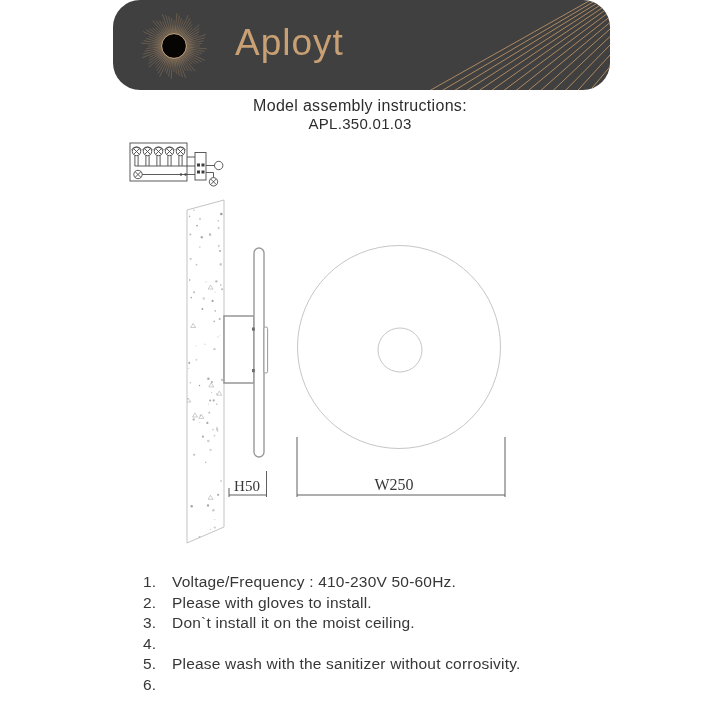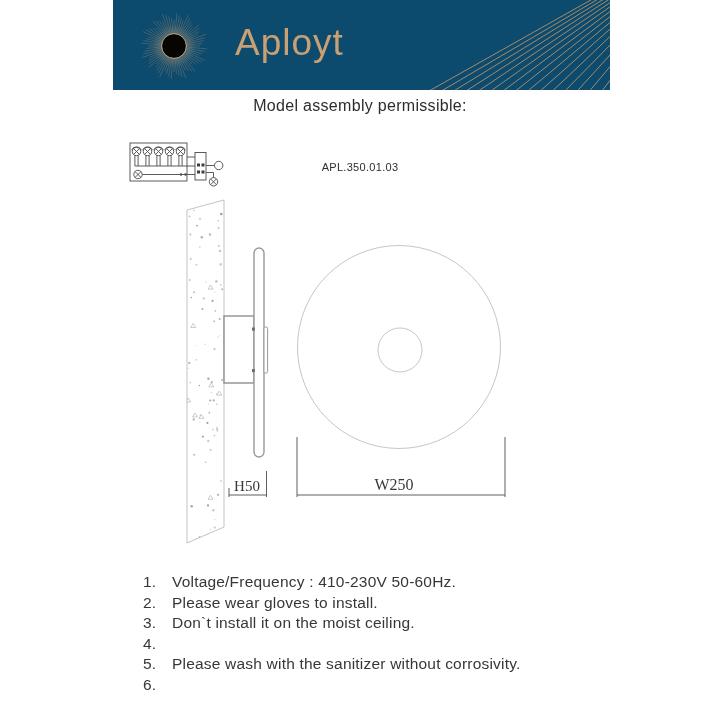--- a/index.html
+++ b/index.html
@@ -1,33 +1,33 @@
 <!DOCTYPE html>
 <html><head>
 <meta charset="utf-8">
 <style>
   html,body{margin:0;padding:0;background:#ffffff;}
   .page{position:relative;width:720px;height:720px;background:#ffffff;overflow:hidden;
         font-family:"Liberation Sans", sans-serif;}
 
   
   .banner{position:absolute;left:113px;top:0;width:497px;height:90px;
-          background:#0c4a6e;overflow:hidden;z-index:2;}
+          background:#404040;overflow:hidden;z-index:2;border-radius:27px;}
   .logo{position:absolute;left:19px;top:4px;width:84px;height:84px;}
   .brand{position:absolute;left:122px;top:21px;font-size:37px;font-weight:300;
          color:#c8a074;letter-spacing:1px;line-height:44px;}
   .rays{position:absolute;left:0;top:0;width:497px;height:90px;}
   .fanline{stroke:#c09668;stroke-width:1;opacity:.85;}
   .ray{stroke:#c49b6e;stroke-width:.6;}
 
   
   .title{position:absolute;left:0;top:96px;width:720px;text-align:center;z-index:2;
          color:#2d2d2d;font-weight:500;letter-spacing:.3px;}
   .title .t1{font-size:16px;line-height:19px;}
-  .title .t2{font-size:11px;line-height:18px;margin-top:43px;}
+  .title .t2{font-size:15px;line-height:18px;}
 
   
   .drawing{position:absolute;left:0;top:0;width:720px;height:720px;z-index:1;}
   .dimtxt{font-family:"Liberation Serif", serif;font-size:15px;fill:#383838;stroke:none;}
   .dimtxt2{font-family:"Liberation Serif", serif;font-size:16px;fill:#383838;stroke:none;}
 
   
   .list{position:absolute;left:143px;top:573px;margin:0;padding:0;list-style:none;z-index:2;
         color:#373737;font-size:15.5px;font-weight:500;letter-spacing:.2px;}
   .list li{display:flex;height:20.6px;align-items:baseline;}
@@ -296,32 +296,32 @@
           <line x1="13.00" y1="-2.29" x2="29.54" y2="-5.21" class="ray" opacity="0.50"></line>
           <line x1="13.15" y1="-1.15" x2="27.89" y2="-2.44" class="ray" opacity="0.50"></line>
         </g>
       <circle r="12" fill="#060504"></circle>
       <circle r="12.4" fill="none" stroke="#e3ba87" stroke-width="0.9" opacity="0.9"></circle>
     </svg>
     <div class="brand">Aployt</div>
   </div>
 
   <div class="title">
-    <div class="t1">Model assembly permissible:</div>
+    <div class="t1">Model assembly instructions:</div>
     <div class="t2">APL.350.01.03</div>
   </div>
 
   <ol class="list">
     <li>
       <span class="num">1.</span>
       <span class="txt">Voltage/Frequency : 410-230V 50-60Hz.</span>
     </li>
     <li>
       <span class="num">2.</span>
-      <span class="txt">Please wear gloves to install.</span>
+      <span class="txt">Please with gloves to install.</span>
     </li>
     <li>
       <span class="num">3.</span>
       <span class="txt">Don`t install it on the moist ceiling.</span>
     </li>
     <li>
       <span class="num">4.</span>
     </li>
     <li>
       <span class="num">5.</span>

